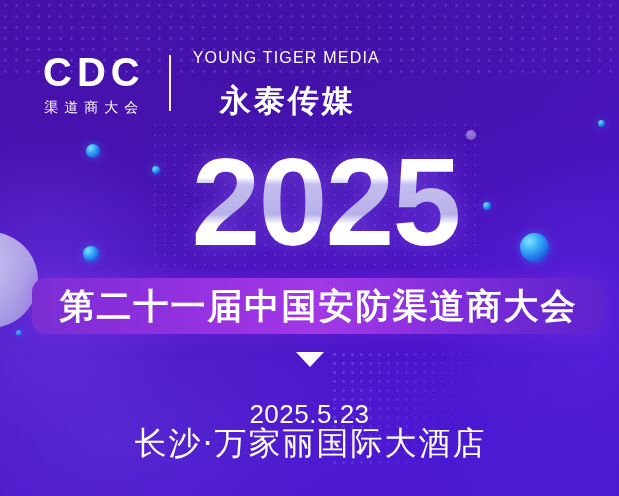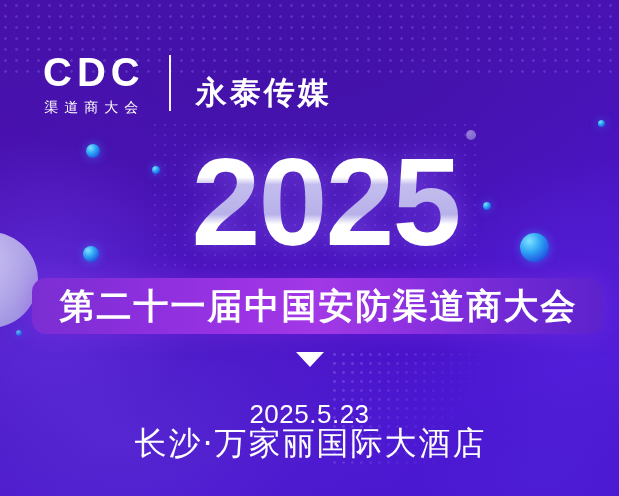--- a/index.html
+++ b/index.html
@@ -280,20 +280,21 @@
   <div class="sphere blue sph-7"></div>
   <div class="sphere pale sph-pale-2"></div>
 
   <div class="logo-bar">
     <div class="logo-cdc">
       <div class="logo-cdc-main">CDC</div>
       <div class="logo-cdc-sub">渠道商大会</div>
     </div>
     <div class="logo-divider"></div>
     <div class="logo-yt">
+      <div class="logo-yt-en">YOUNG TIGER MEDIA</div>
       <div class="logo-yt-cn">永泰传媒</div>
     </div>
   </div>
 
   <div class="year-wrap">
     <div class="year">2025</div>
   </div>
 
   <div class="title-banner">
     <div class="title-banner-text">第二十一届中国安防渠道商大会</div>

